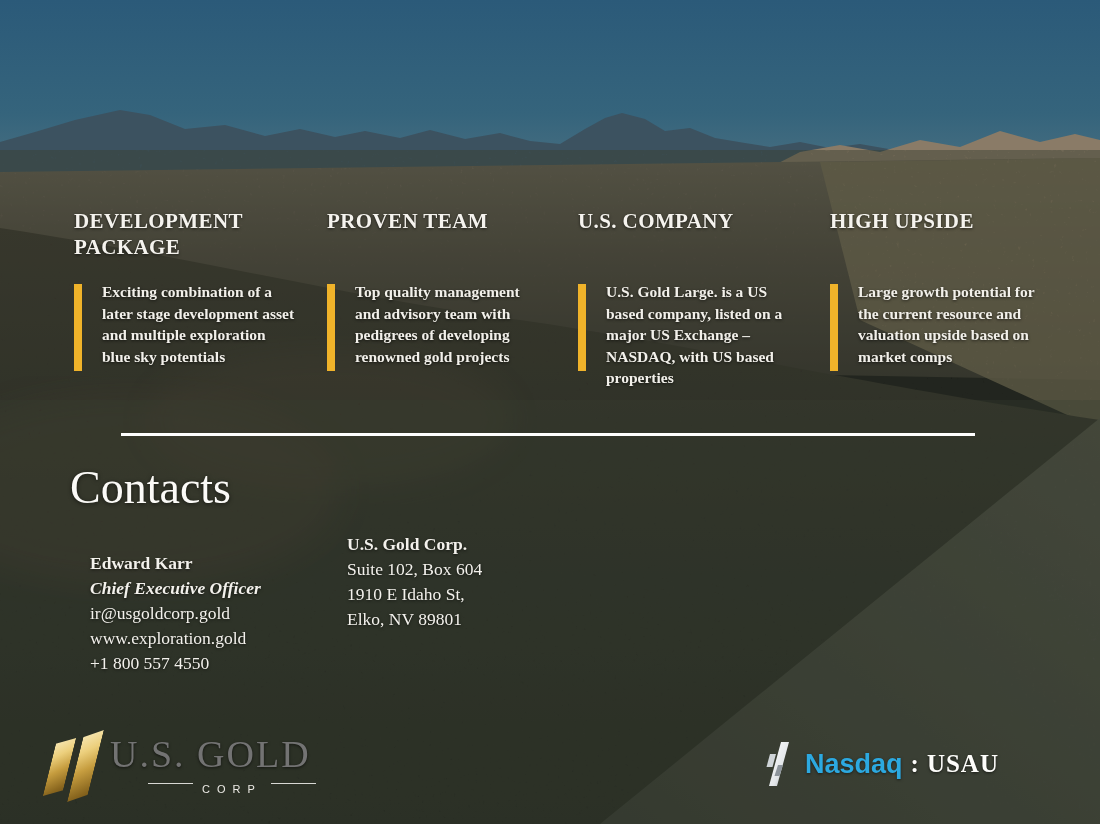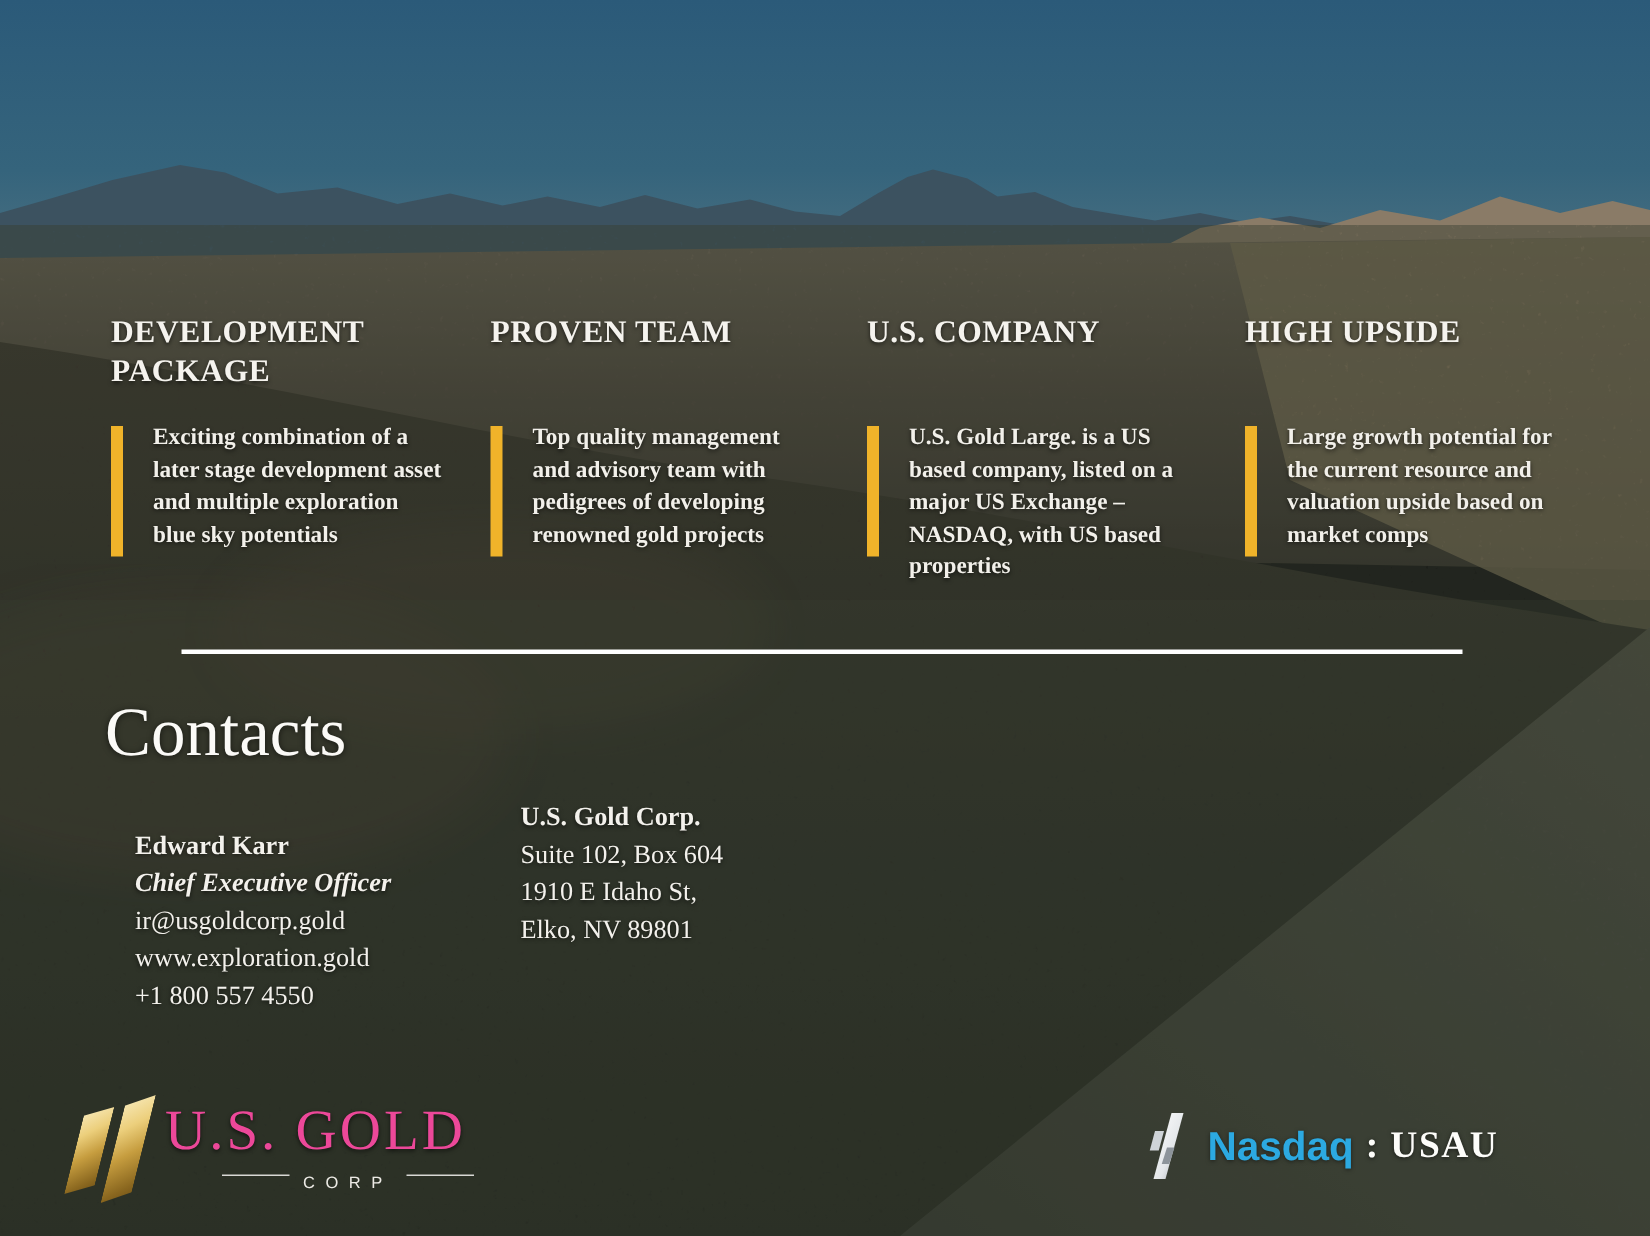--- a/index.html
+++ b/index.html
@@ -117,21 +117,21 @@
   .logo-bar.b1 { left: 4px;  top: 8px; width: 19px; height: 58px; }
   .logo-bar.b2 { left: 30px; top: 0;   width: 19px; height: 72px; }
   .logo-wordmark {
     position: absolute;
     left: 64px;
     top: 4px;
     font-size: 38px;
     line-height: 40px;
     letter-spacing: 2px;
     font-weight: 400;
-    color: #ec4899;
+    color: #737373;
     white-space: nowrap;
     text-shadow: 0 1px 3px rgba(0,0,0,0.6);
   }
   .logo-corp-row {
     position: absolute;
     left: 102px;
     top: 53px;
     display: flex;
     align-items: flex-start;
     gap: 9px;

